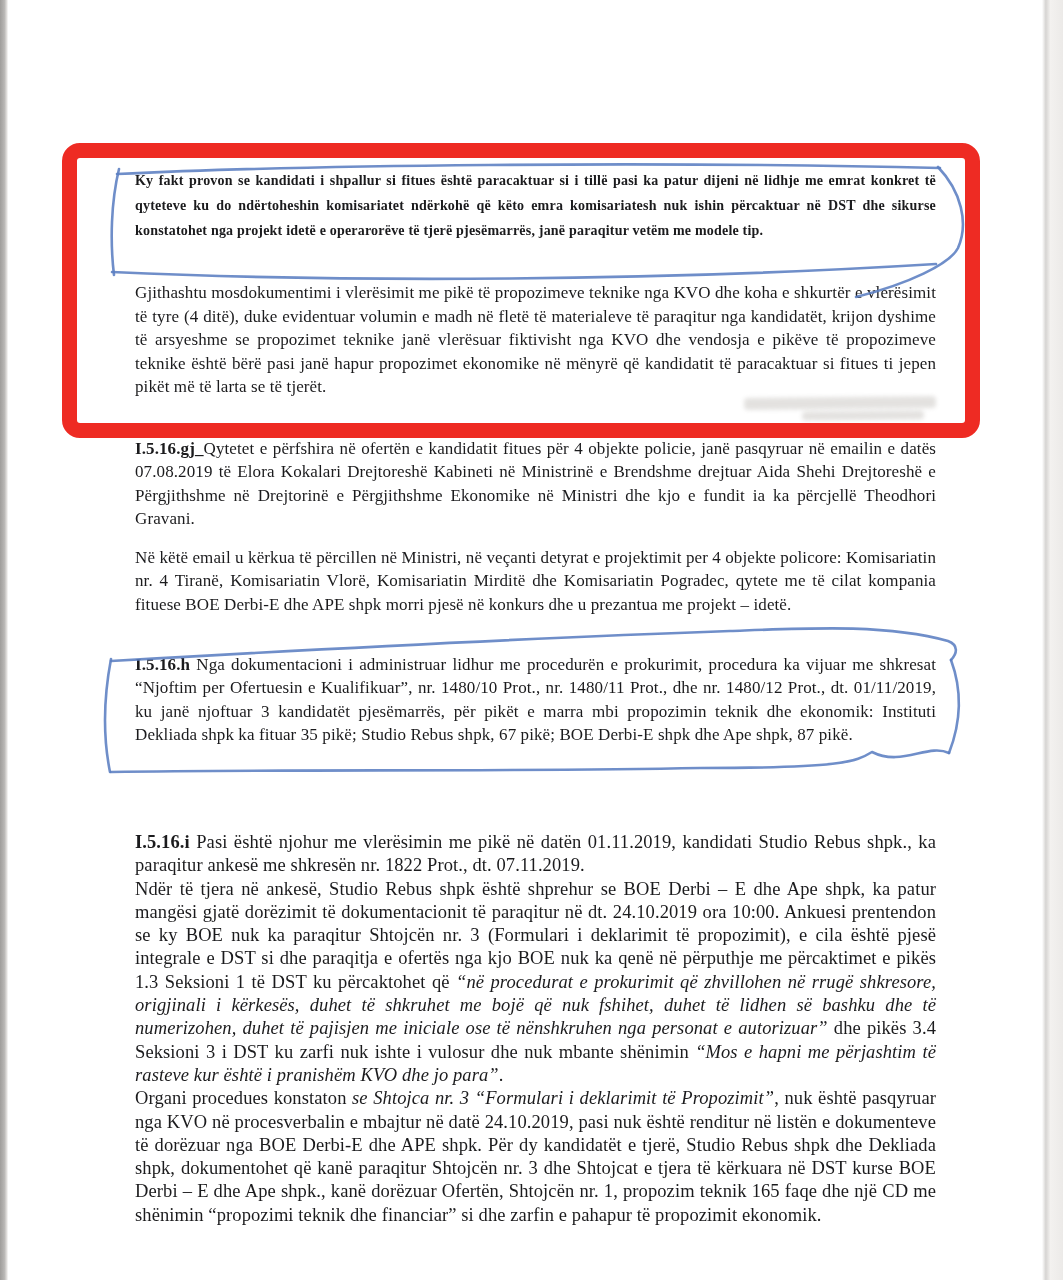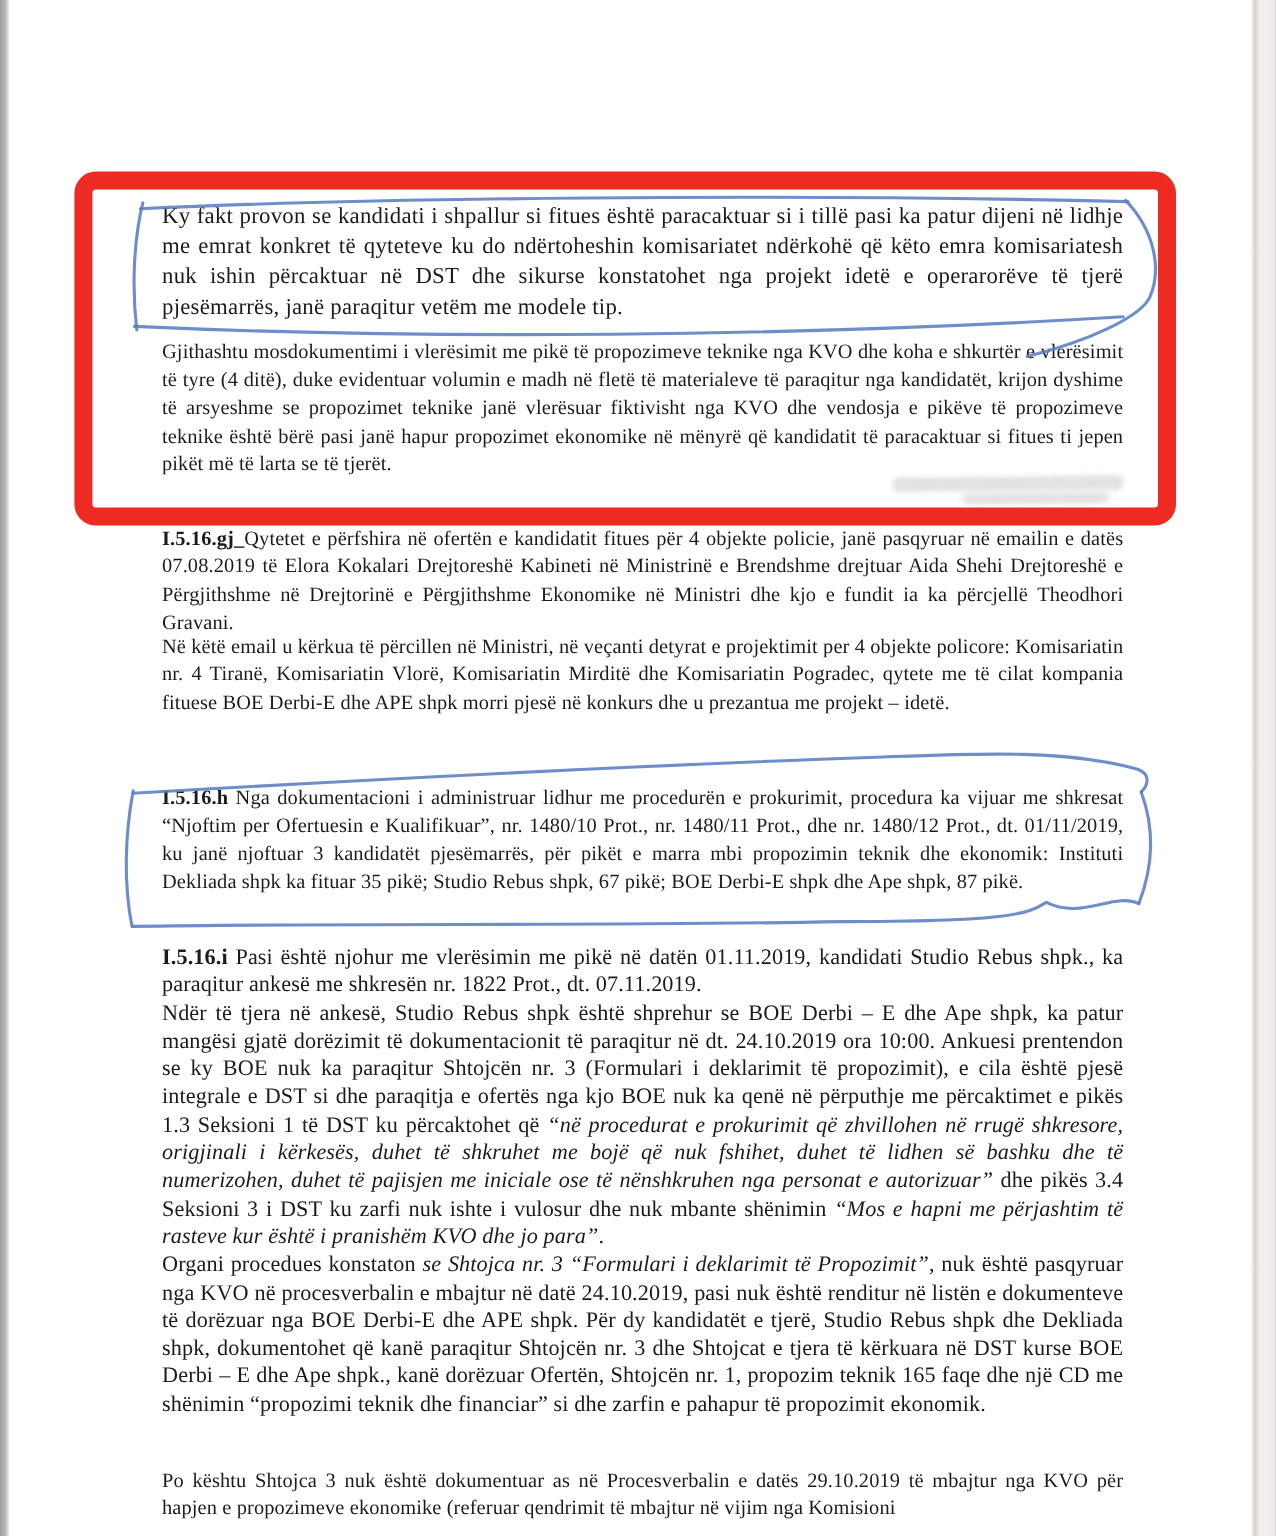--- a/index.html
+++ b/index.html
@@ -33,22 +33,22 @@
     border-radius:18px;
     background:transparent;
   }
   .para{
     position:absolute;left:135px;width:801px;
     text-align:justify;
     font-size:17px;line-height:23.3px;
     letter-spacing:0.1px;
   }
   .para.lead{
-    font-weight:normal;
-    font-size:19px;line-height:25.2px;
+    font-weight:bold;
+    font-size:14px;line-height:25.2px;
     letter-spacing:0.2px;
   }
   .p2{line-height:23.5px;}
   .sec-label{font-weight:bold;}
   .bi{font-weight:normal;font-style:italic;}
   .it{font-style:italic;}
   .flowblock{position:absolute;left:135px;width:801px;}
   .flowblock .sub{
     text-align:justify;font-size:18.5px;line-height:23.3px;letter-spacing:0.1px;margin:0;
   }
@@ -85,43 +85,40 @@
   </div>
 
   <div class="para p2" style="top:281px;">
     <span>Gjithashtu mosdokumentimi i vlerësimit me pikë të propozimeve teknike nga KVO dhe koha e shkurtër e vlerësimit të tyre (4 ditë), duke evidentuar volumin e madh në fletë të materialeve të paraqitur nga kandidatët, krijon dyshime të arsyeshme se propozimet teknike janë vlerësuar fiktivisht nga KVO dhe vendosja e pikëve të propozimeve teknike është bërë pasi janë hapur propozimet ekonomike në mënyrë që kandidatit të paracaktuar si fitues ti jepen pikët më të larta se të tjerët.</span>
   </div>
 
   <div class="para" style="top:437px;">
     <span class="sec-label">I.5.16.gj_</span><span>Qytetet e përfshira në ofertën e kandidatit fitues për 4 objekte policie, janë pasqyruar në emailin e datës 07.08.2019 të Elora Kokalari Drejtoreshë Kabineti në Ministrinë e Brendshme drejtuar Aida Shehi Drejtoreshë e Përgjithshme në Drejtorinë e Përgjithshme Ekonomike në Ministri dhe kjo e fundit ia ka përcjellë Theodhori Gravani.</span>
   </div>
 
-  <div class="para" style="top:527px;">
+  <div class="para" style="top:546px;">
     <span>Në këtë email u kërkua të përcillen në Ministri, në veçanti detyrat e projektimit per 4 objekte policore: Komisariatin nr. 4 Tiranë, Komisariatin Vlorë, Komisariatin Mirditë dhe Komisariatin Pogradec, qytete me të cilat kompania fituese BOE Derbi-E dhe APE shpk morri pjesë në konkurs dhe u prezantua me projekt – idetë.</span>
   </div>
 
   <div class="para" style="top:653px;">
     <span class="sec-label">I.5.16.h</span><span> Nga dokumentacioni i administruar lidhur me procedurën e prokurimit, procedura ka vijuar me shkresat “Njoftim per Ofertuesin e Kualifikuar”, nr. 1480/10 Prot., nr. 1480/11 Prot., dhe nr. 1480/12 Prot., dt. 01/11/2019, ku janë njoftuar 3 kandidatët pjesëmarrës, për pikët e marra mbi propozimin teknik dhe ekonomik:  Instituti Dekliada shpk ka fituar 35 pikë; Studio Rebus shpk, 67 pikë; BOE Derbi-E shpk dhe Ape shpk, 87 pikë.</span>
   </div>
 
-  <div class="flowblock" style="top:787px;">
+  <div class="flowblock" style="top:831px;">
     <div class="sub">
       <span class="sec-label">I.5.16.i</span><span> Pasi është njohur me vlerësimin me pikë në datën 01.11.2019, kandidati Studio Rebus shpk., ka paraqitur ankesë me shkresën nr. 1822 Prot., dt. 07.11.2019.</span>
     </div>
     <div class="sub">
       <span>Ndër të tjera në ankesë, Studio Rebus shpk është shprehur se BOE Derbi – E dhe Ape shpk, ka patur mangësi gjatë dorëzimit të dokumentacionit të paraqitur në dt. 24.10.2019 ora 10:00. Ankuesi prentendon se ky BOE nuk ka paraqitur Shtojcën nr. 3 (Formulari i deklarimit të propozimit), e cila është pjesë integrale e DST si dhe paraqitja e ofertës nga kjo BOE nuk ka qenë në përputhje me përcaktimet e pikës 1.3 Seksioni 1 të DST ku përcaktohet që </span><span class="bi">“në procedurat e prokurimit që zhvillohen në rrugë shkresore, origjinali i kërkesës, duhet të shkruhet me bojë që nuk fshihet, duhet të lidhen së bashku dhe të numerizohen, duhet të pajisjen me iniciale ose të nënshkruhen nga personat e autorizuar”</span><span> dhe pikës 3.4 Seksioni 3 i DST ku zarfi nuk ishte i vulosur dhe nuk mbante shënimin </span><span class="it">“Mos e hapni me përjashtim të rasteve kur është i pranishëm KVO dhe jo para”</span><span>.</span>
     </div>
     <div class="sub">
       <span>Organi procedues konstaton </span><span class="it">se Shtojca nr. 3 “Formulari i deklarimit të Propozimit”</span><span>, nuk është pasqyruar nga KVO në procesverbalin e mbajtur në datë 24.10.2019, pasi nuk është renditur në listën e dokumenteve të dorëzuar nga BOE Derbi-E dhe APE shpk. Për dy kandidatët e tjerë, Studio Rebus shpk dhe Dekliada shpk, dokumentohet që kanë paraqitur Shtojcën nr. 3 dhe Shtojcat e tjera të kërkuara në DST kurse BOE Derbi – E dhe Ape shpk., kanë dorëzuar Ofertën, Shtojcën nr. 1, propozim teknik 165 faqe dhe një CD me shënimin “propozimi teknik dhe financiar” si dhe zarfin e pahapur të propozimit ekonomik.</span>
     </div>
   </div>
 
-  <div class="para" style="top:1222px;">
-    <span>Po kështu Shtojca 3 nuk është dokumentuar as në Procesverbalin e datës 29.10.2019 të mbajtur nga KVO për hapjen e propozimeve ekonomike (referuar qendrimit të mbajtur në vijim nga Komisioni</span>
-  </div>
 
   <svg class="ink-layer" viewBox="0 0 1063 1280" xmlns="http://www.w3.org/2000/svg">
 
     <path d="M 117,174 C 300,165 650,161 940,168"></path>
     <path d="M 119,169 C 111,202 110,242 114,275"></path>
     <path d="M 112,272 C 350,283 660,281 936,264"></path>
     <path d="M 938,167 C 961,191 969,223 958,248 C 950,264 908,284 856,297"></path>
 
     <path d="M 111,661 C 320,649 560,637 730,631 C 812,628 886,624 948,641 C 959,645 957,654 951,660"></path>
     <path d="M 951,660 C 961,687 963,717 949,753"></path>

